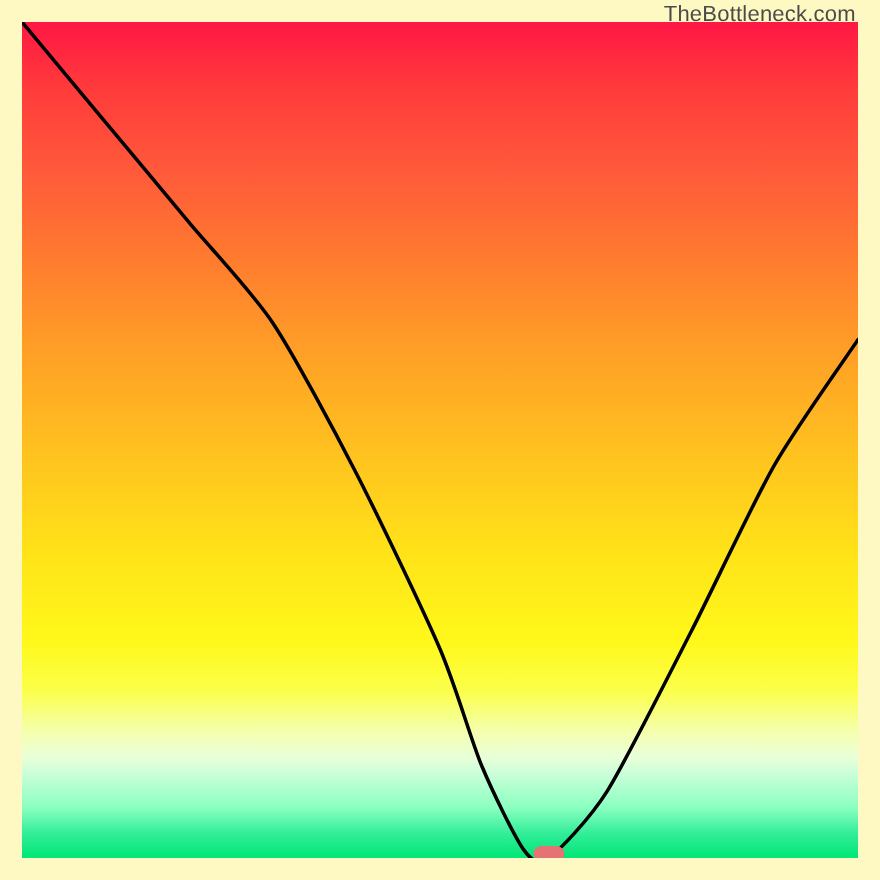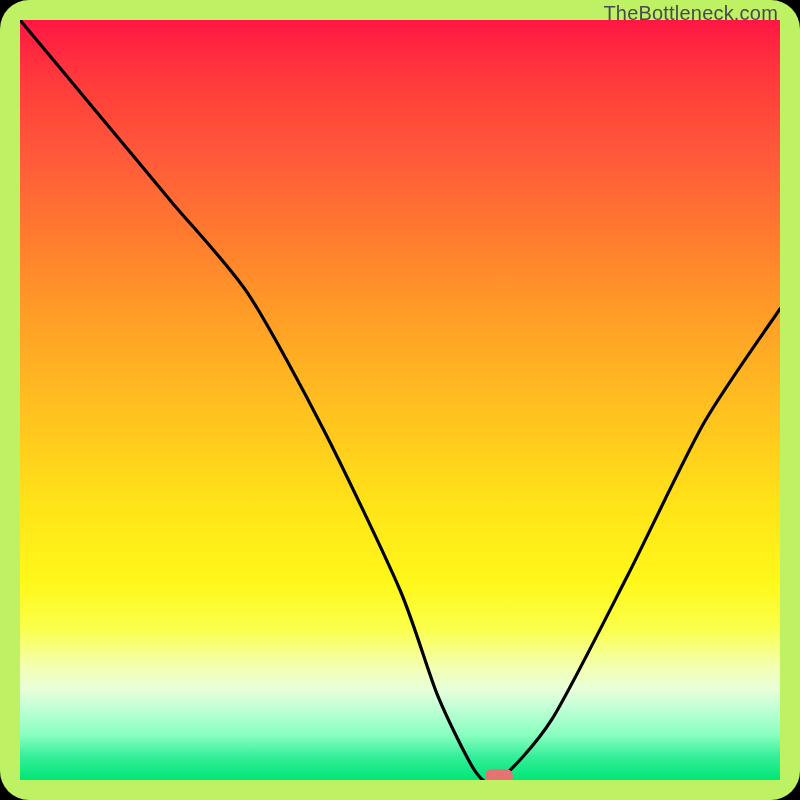--- a/index.html
+++ b/index.html
@@ -6,22 +6,21 @@
   body {
     width: 800px;
     height: 800px;
     background: #000;
     position: relative;
     font-family: Arial, Helvetica, sans-serif;
   }
   .frame {
     position: absolute;
     inset: 0;
-    background: #bef264;
-    border-radius: 29px;
+    background: #fef9c3;
   }
   .plot-area {
     position: absolute;
     left: 20px;
     top: 20px;
     width: 760px;
     height: 760px;
     background: linear-gradient(to bottom,
       #ff1744 0%,
       #ff3b3b 8%,

